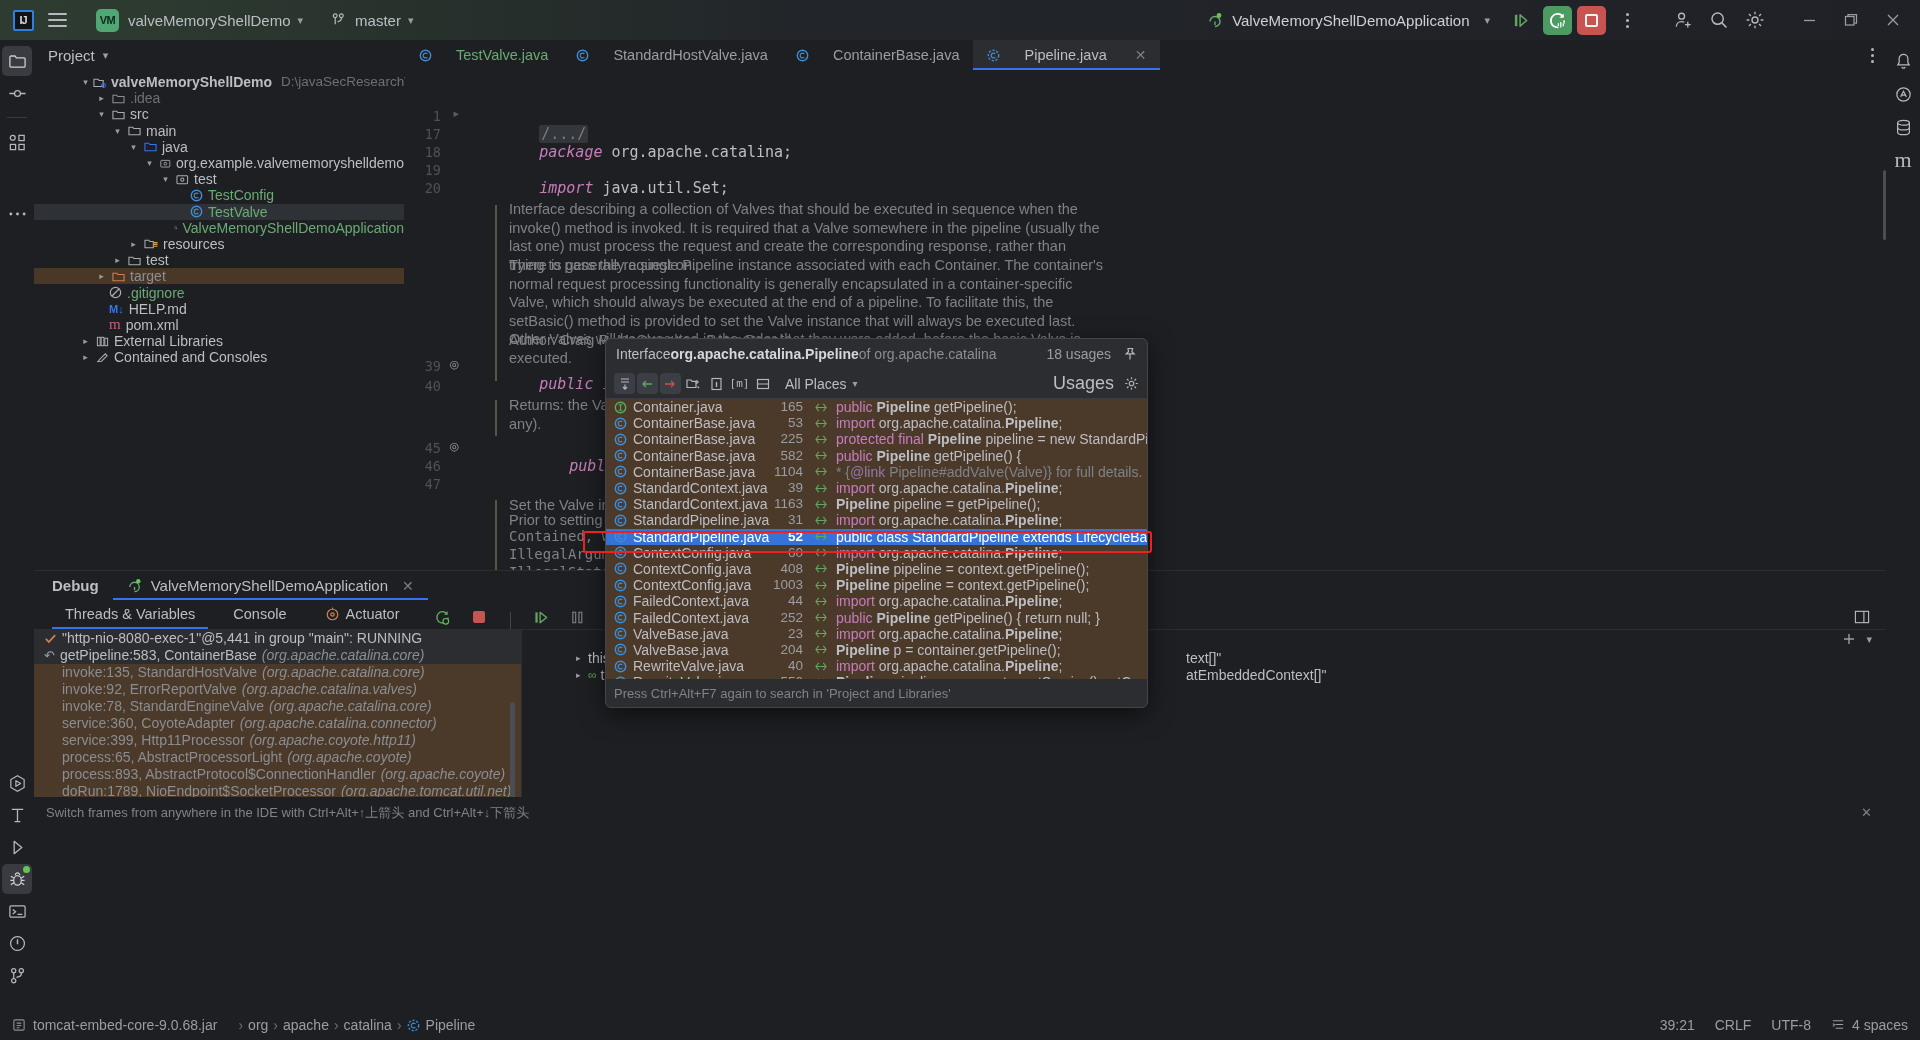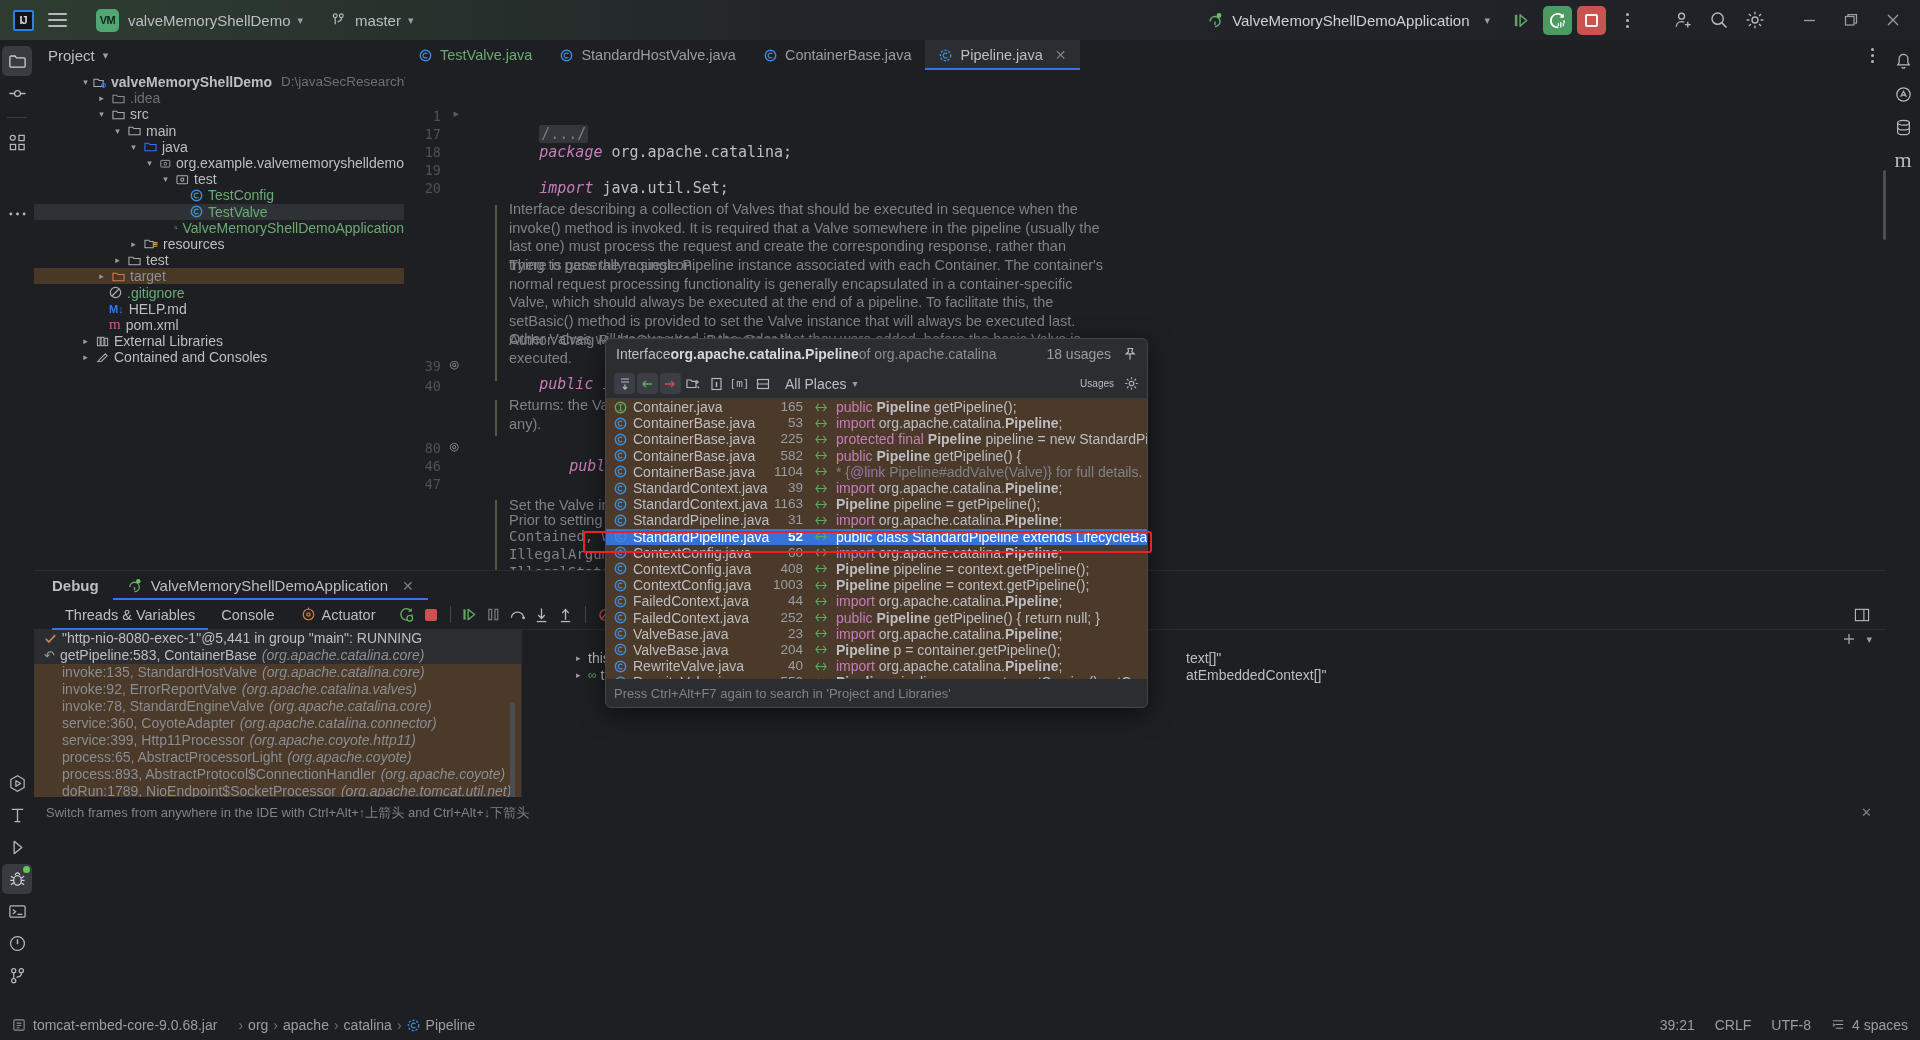--- a/index.html
+++ b/index.html
@@ -95,21 +95,21 @@
   .c-green { color:#6aab73; }
   .c-gray { color:#6e7075; }
   .c-white { color:#bcbec4; }
   .c-dim { color:#8b8e93; }
   svg { display:block; }
 
   
   #editor { position:absolute; left:405px; top:40px; width:1481px; height:530px; background:#1e1f22; }
   #tabbar { height:30px; display:flex; align-items:stretch; background:#1e1f22; position:relative; }
   .etab {
-    display:flex; align-items:center; gap:8px; padding:0 14px; font-size:14.5px;
+    display:flex; align-items:center; gap:24px; padding:0 14px; font-size:14.5px;
     color:#9a9da3; position:relative; white-space:nowrap;
   }
   .etab.active { background:#2b2d30; color:#bcbec4; }
   .etab.active::after {
     content:""; position:absolute; left:0; right:0; bottom:0; height:2px; background:#3574f0;
   }
   .etab .close { color:#7b7e83; font-size:14px; margin-left:4px; }
   .etab-green { color:#6aab73; }
   #tabbar .kebab { margin-left:auto; display:flex; align-items:center; padding:0 12px; }
 
@@ -153,21 +153,21 @@
   }
   #pop-head .count { margin-left:auto; color:#9a9da3; font-size:14px; }
   #pop-head .pin { margin-left:12px; }
   #pop-toolbar {
     height:30px; display:flex; align-items:center; gap:2px; padding:0 8px;
     border-bottom:1px solid #393b40;
   }
   .pt-btn { width:21px; height:21px; display:flex; align-items:center; justify-content:center; border-radius:4px; }
   .pt-btn.on { background:#3b3f45; }
   .pt-sel { margin-left:10px; font-size:14px; color:#bcbec4; display:flex; align-items:center; gap:6px; }
-  .pt-right { margin-left:auto; display:flex; align-items:center; gap:10px; font-size:10px; color:#bcbec4; }
+  .pt-right { margin-left:auto; display:flex; align-items:center; gap:10px; font-size:18px; color:#bcbec4; }
   #pop-list { position:absolute; left:0; top:60px; right:0; bottom:28px; background:#4b3a2a; overflow:hidden; }
   .urow {
     height:16.2px; display:flex; align-items:center; font-size:14px;
     white-space:nowrap; padding-left:8px; line-height:16px;
   }
   .urow.sel { background:#3573d7; }
   .u-file { margin-left:6px; color:#bcbec4; width:128px; flex:0 0 auto; }
   .urow.sel .u-file { color:#ffffff; }
   .u-line { color:#9a9da3; width:42px; text-align:right; flex:0 0 auto; font-size:13.5px; }
   .urow.sel .u-line { color:#ffffff; font-weight:bold; }
@@ -198,21 +198,21 @@
   .dbg-tab {
     display:flex; align-items:center; gap:8px; height:29px; padding:0 14px;
     font-size:15px; color:#bcbec4; position:relative;
   }
   .dbg-tab.bold { font-weight:bold; padding-left:0; }
   .dbg-tab.active::after {
     content:""; position:absolute; left:0; right:0; bottom:0; height:2px; background:#3574f0;
   }
   .dbg-tab .x { color:#7b7e83; font-size:14px; margin-left:6px; }
   #dbg-toolrow {
-    height:30px; display:flex; align-items:center; padding-left:18px; gap:0;
+    height:30px; display:flex; align-items:flex-end; padding-left:18px; gap:12px;
     border-bottom:1px solid #2b2d30;
   }
   .dbg-stab {
     height:30px; display:flex; align-items:center; padding:0 13px; font-size:14.5px;
     color:#bcbec4; position:relative; gap:6px;
   }
   .dbg-stab.active::after {
     content:""; position:absolute; left:0; right:0; bottom:0; height:2px; background:#3574f0;
   }
   .dtb { width:24px; height:24px; display:flex; align-items:center; justify-content:center; border-radius:4px; }
@@ -667,21 +667,21 @@
     <div class="gutter">
       <span class="gline" style="top:38px;">1</span>
       <span class="gmark" style="top:37px;">▸</span>
       <span class="gline" style="top:56px;">17</span>
       <span class="gline" style="top:74px;">18</span>
       <span class="gline" style="top:92px;">19</span>
       <span class="gline" style="top:110px;">20</span>
       <span class="gline" style="top:288px;">39</span>
       <span class="gmark" style="top:288px;color:#a9adb3;">◎</span>
       <span class="gline" style="top:308px;">40</span>
-      <span class="gline" style="top:370px;">80</span>
+      <span class="gline" style="top:370px;">45</span>
       <span class="gmark" style="top:370px;color:#a9adb3;">◎</span>
       <span class="gline" style="top:388px;">46</span>
       <span class="gline" style="top:406px;">47</span>
     </div>
 
     <div class="codelines">
       <div class="cl" style="top:37px;left:2px;">
         <span class="fold">/.../</span>
       </div>
       <div class="cl" style="top:55px;left:2px;">

